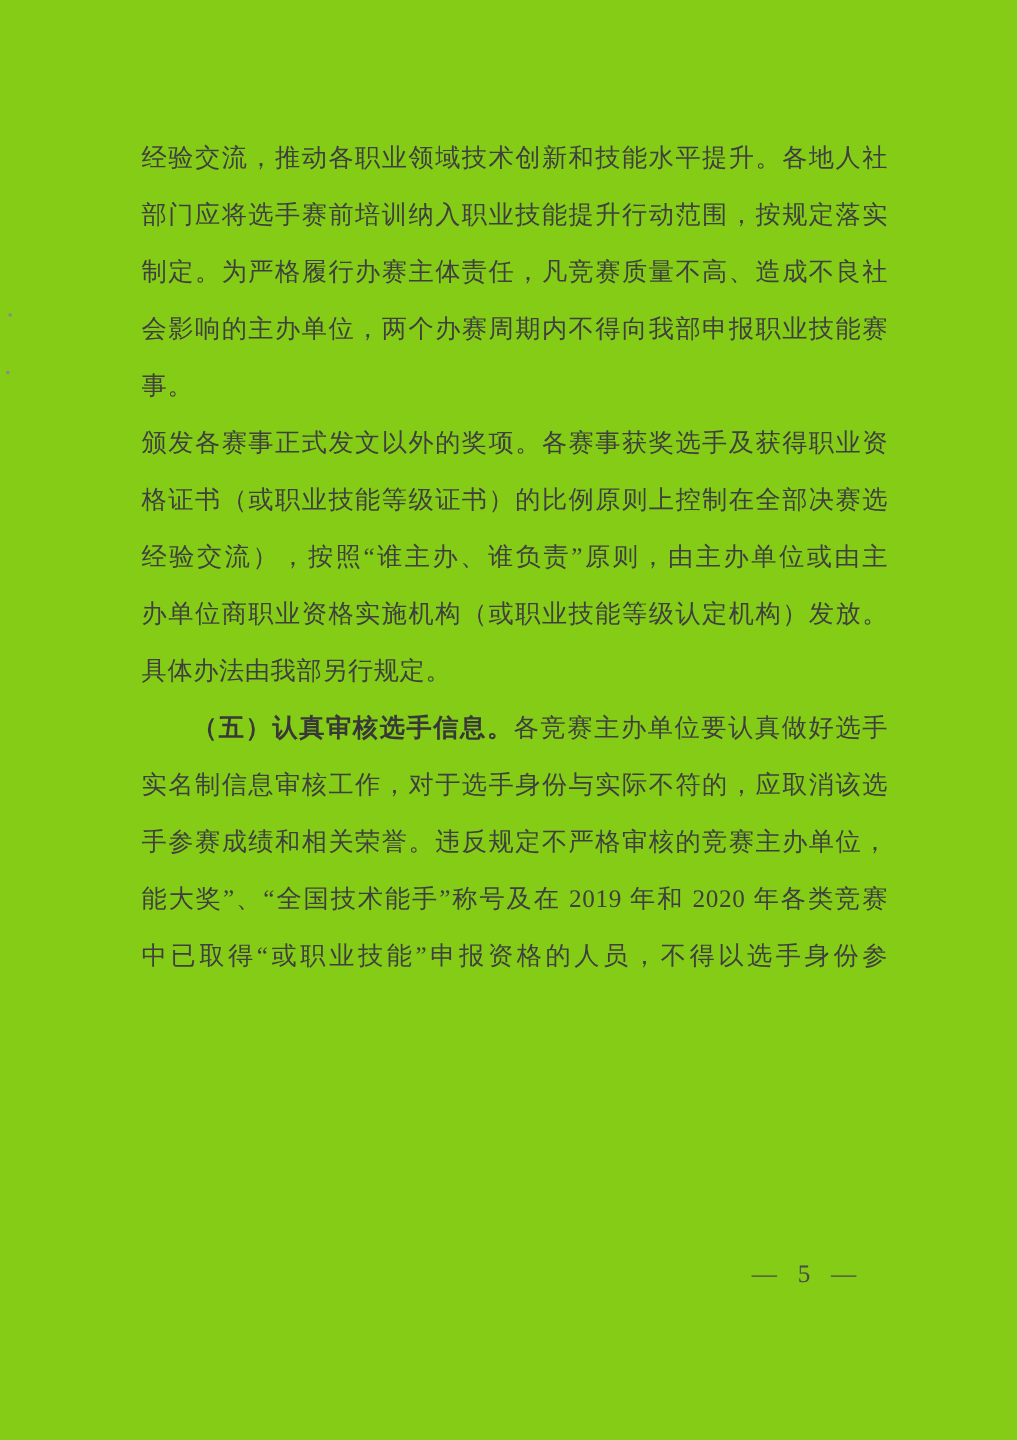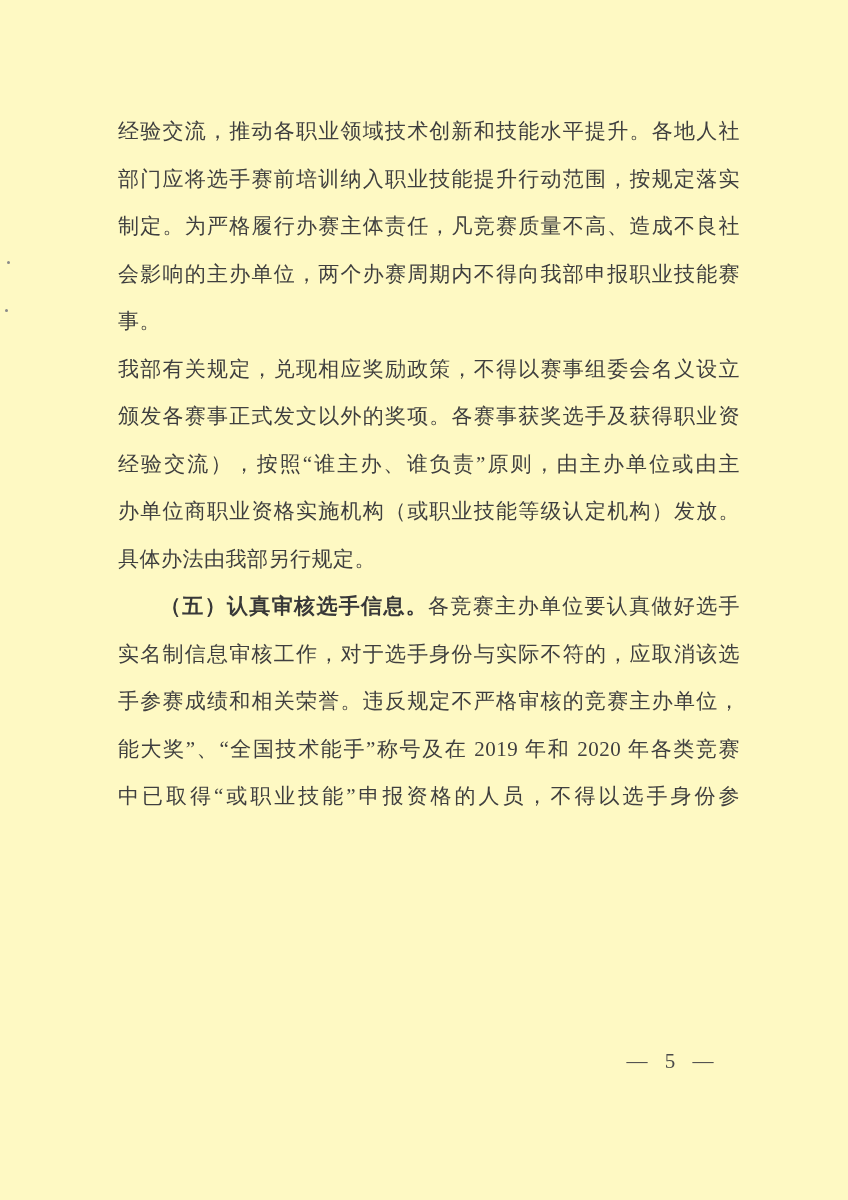--- a/index.html
+++ b/index.html
@@ -4,21 +4,21 @@
 <style>
   html, body {
     margin: 0;
     padding: 0;
     background: #ffffff;
   }
   .page {
     position: relative;
     width: 848px;
     height: 1200px;
-    background: #fef9c3;
+    background: #84cc16;
     overflow: hidden;
     font-family: "Liberation Serif", "DejaVu Serif", serif;
     color: #3f3f3f;
   }
   .doc-body {
     position: absolute;
     left: 118px;
     top: 108px;
     width: 622px;
   }
@@ -70,22 +70,22 @@
 
 <div class="page">
   <div class="speck speck-1"></div>
   <div class="speck speck-2"></div>
   <div class="doc-body">
       <div class="line"><span>经验交流，推动各职业领域技术创新和技能水平提升。各地人社</span></div>
       <div class="line"><span>部门应将选手赛前培训纳入职业技能提升行动范围，按规定落实</span></div>
       <div class="line"><span>制定。为严格履行办赛主体责任，凡竞赛质量不高、造成不良社</span></div>
       <div class="line"><span>会影响的主办单位，两个办赛周期内不得向我部申报职业技能赛</span></div>
       <div class="line left"><span>事。</span></div>
-      <div class="line"><span>我部有关规定，兑现相应奖励政策，不得以赛事组委会名义设立</span></div>
       <div class="line"><span>颁发各赛事正式发文以外的奖项。各赛事获奖选手及获得职业资</span></div>
+      <div class="line"><span>格证书（或职业技能等级证书）的比例原则上控制在全部决赛选</span></div>
       <div class="line"><span>经验交流），按照“谁主办、谁负责”原则，由主办单位或由主</span></div>
       <div class="line"><span>办单位商职业资格实施机构（或职业技能等级认定机构）发放。</span></div>
       <div class="line left"><span>具体办法由我部另行规定。</span></div>
       <div class="line indent"><span class="seg-bold">（五）认真审核选手信息。</span><span>各竞赛主办单位要认真做好选手</span></div>
       <div class="line"><span>实名制信息审核工作，对于选手身份与实际不符的，应取消该选</span></div>
       <div class="line"><span>手参赛成绩和相关荣誉。违反规定不严格审核的竞赛主办单位，</span></div>
       <div class="line"><span>能大奖”、“全国技术能手”称号及在 2019 年和 2020 年各类竞赛</span></div>
       <div class="line"><span>中已取得“或职业技能”申报资格的人员，不得以选手身份参</span></div>
     </div>
   <div class="page-number">— 5 —</div>

